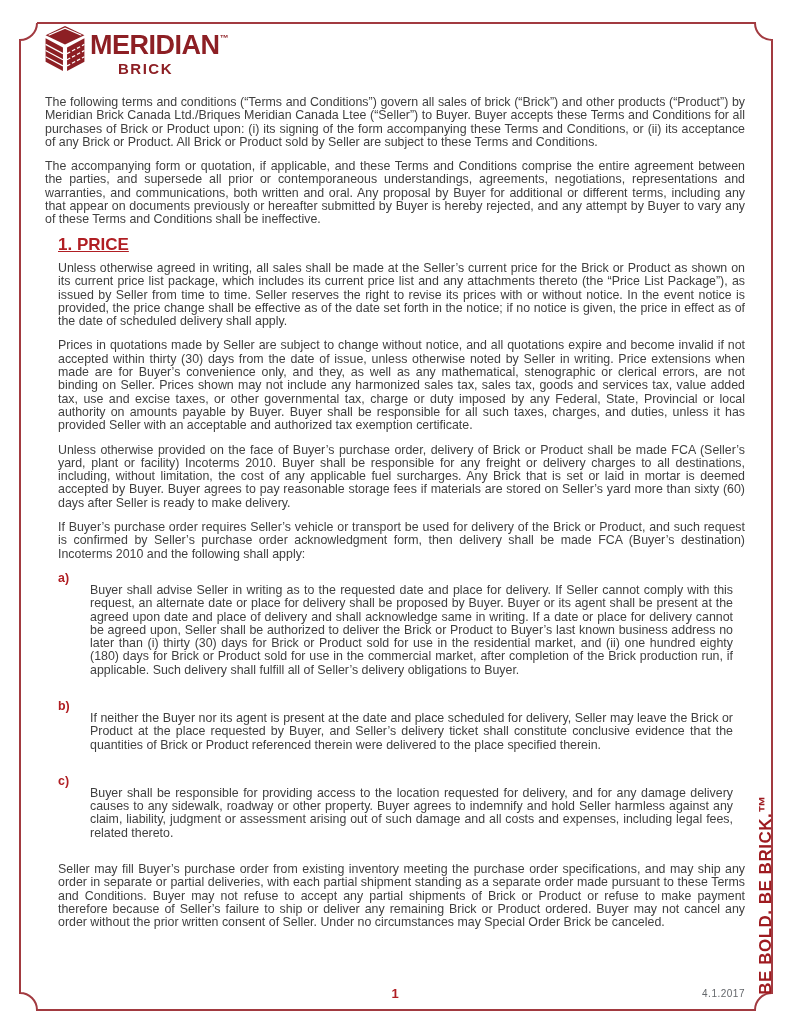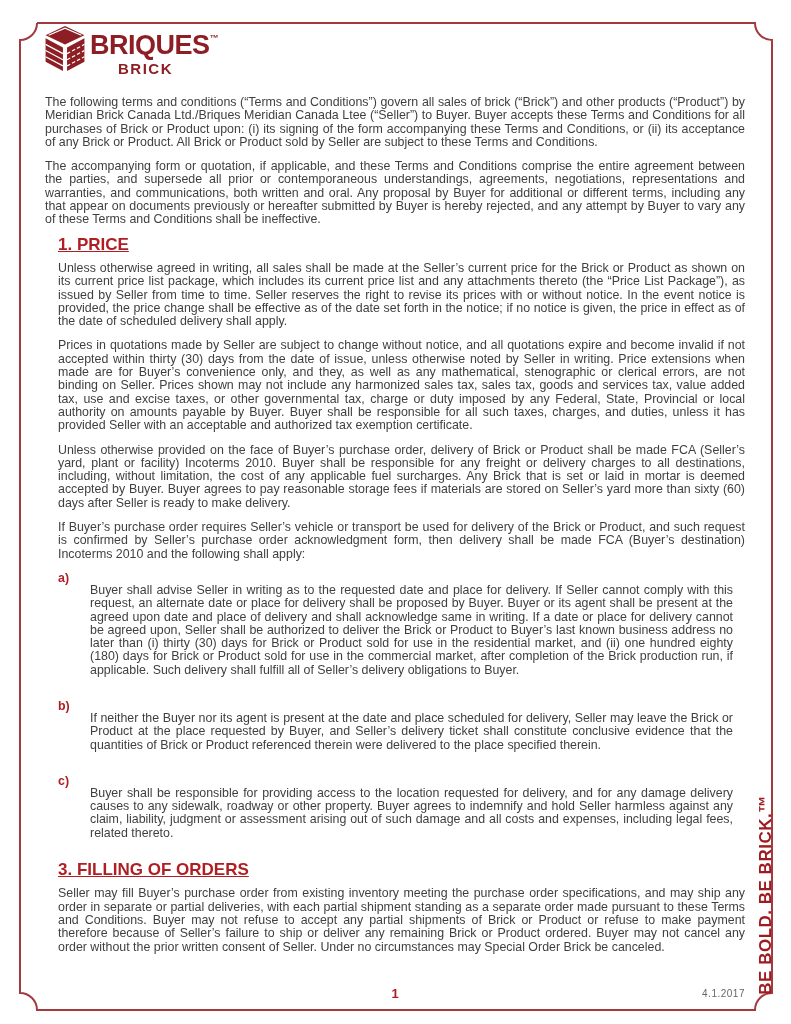--- a/index.html
+++ b/index.html
@@ -79,21 +79,21 @@
   <div class="logo">
     <svg class="logo-icon" viewBox="0 0 40 46" width="42" height="47" xmlns="http://www.w3.org/2000/svg">
       <polygon points="20,1 39,10 20,19 1,10" fill="#8D1F24"></polygon>
       <polygon points="1,13 18,22 18,45 1,36" fill="#8D1F24"></polygon>
       <polygon points="22,22 39,13 39,36 22,45" fill="#8D1F24"></polygon>
       <path d="M1,19 L18,28 M1,25 L18,34 M1,31 L18,40" stroke="#ffffff" stroke-width="1.2" fill="none"></path>
       <path d="M22,28 L39,19 M22,34 L39,25 M22,40 L39,31" stroke="#ffffff" stroke-width="1.2" stroke-dasharray="3.5 2" fill="none"></path>
       <path d="M4,10 L20,3 L36,10" stroke="#ffffff" stroke-width="1.2" fill="none"></path>
     </svg>
     <div class="logo-text">
-      <div class="brand"><span>BRIQUES</span><span class="tm">™</span></div>
+      <div class="brand"><span>MERIDIAN</span><span class="tm">™</span></div>
       <div class="sub-brand">BRICK</div>
     </div>
   </div>
 
 
   <div class="content">
     <p>The following terms and conditions (“Terms and Conditions”) govern all sales of brick (“Brick”) and other products (“Product”) by Meridian Brick Canada Ltd./Briques Meridian Canada Ltee (“Seller”) to Buyer.  Buyer accepts these Terms and Conditions for all purchases of Brick or Product upon: (i) its signing of the form accompanying these Terms and Conditions, or (ii) its acceptance of any Brick or Product.  All Brick or Product sold by Seller are subject to these Terms and Conditions.</p>
     <p>The accompanying form or quotation, if applicable, and these Terms and Conditions comprise the entire agreement between the parties, and supersede all prior or contemporaneous understandings, agreements, negotiations, representations and warranties, and communications, both written and oral. Any proposal by Buyer for additional or different terms, including any that appear on documents previously or hereafter submitted by Buyer is hereby rejected, and any attempt by Buyer to vary any of these Terms and Conditions shall be ineffective.</p>
 
     <div class="section">
@@ -114,21 +114,20 @@
         <span class="letter">b)</span>
         <p class="item-text">If neither the Buyer nor its agent is present at the date and place scheduled for delivery, Seller may leave the Brick or Product at the place requested by Buyer, and Seller’s delivery ticket shall constitute conclusive evidence that the quantities of Brick or Product referenced therein were delivered to the place specified therein.</p>
       </div>
       <div class="list-item">
         <span class="letter">c)</span>
         <p class="item-text">Buyer shall be responsible for providing access to the location requested for delivery, and for any damage delivery causes to any sidewalk, roadway or other property.  Buyer agrees to indemnify and hold Seller harmless  against any claim, liability, judgment or assessment arising out of such damage and all costs and expenses, including legal fees, related thereto.</p>
       </div>
     </div>
 
     <div class="section">
-      <h2>3. FILLING OF ORDERS</h2>
       <p>Seller may fill Buyer’s purchase order from existing inventory meeting the purchase order specifications, and may ship any order in separate or partial deliveries, with each partial shipment standing as a separate order made pursuant to these Terms and Conditions. Buyer may not refuse to accept any partial shipments of Brick or Product or refuse to make payment therefore because of Seller’s failure to ship or deliver any remaining Brick or Product ordered.  Buyer may not cancel any order without the prior written consent of Seller. Under no circumstances may Special Order Brick be canceled.</p>
     </div>
   </div>
 
   <div class="vertical-tagline">BE BOLD. BE BRICK.™</div>
 
   <div class="footer-page">1</div>
   <div class="footer-date">4.1.2017</div>
 
 </div>

